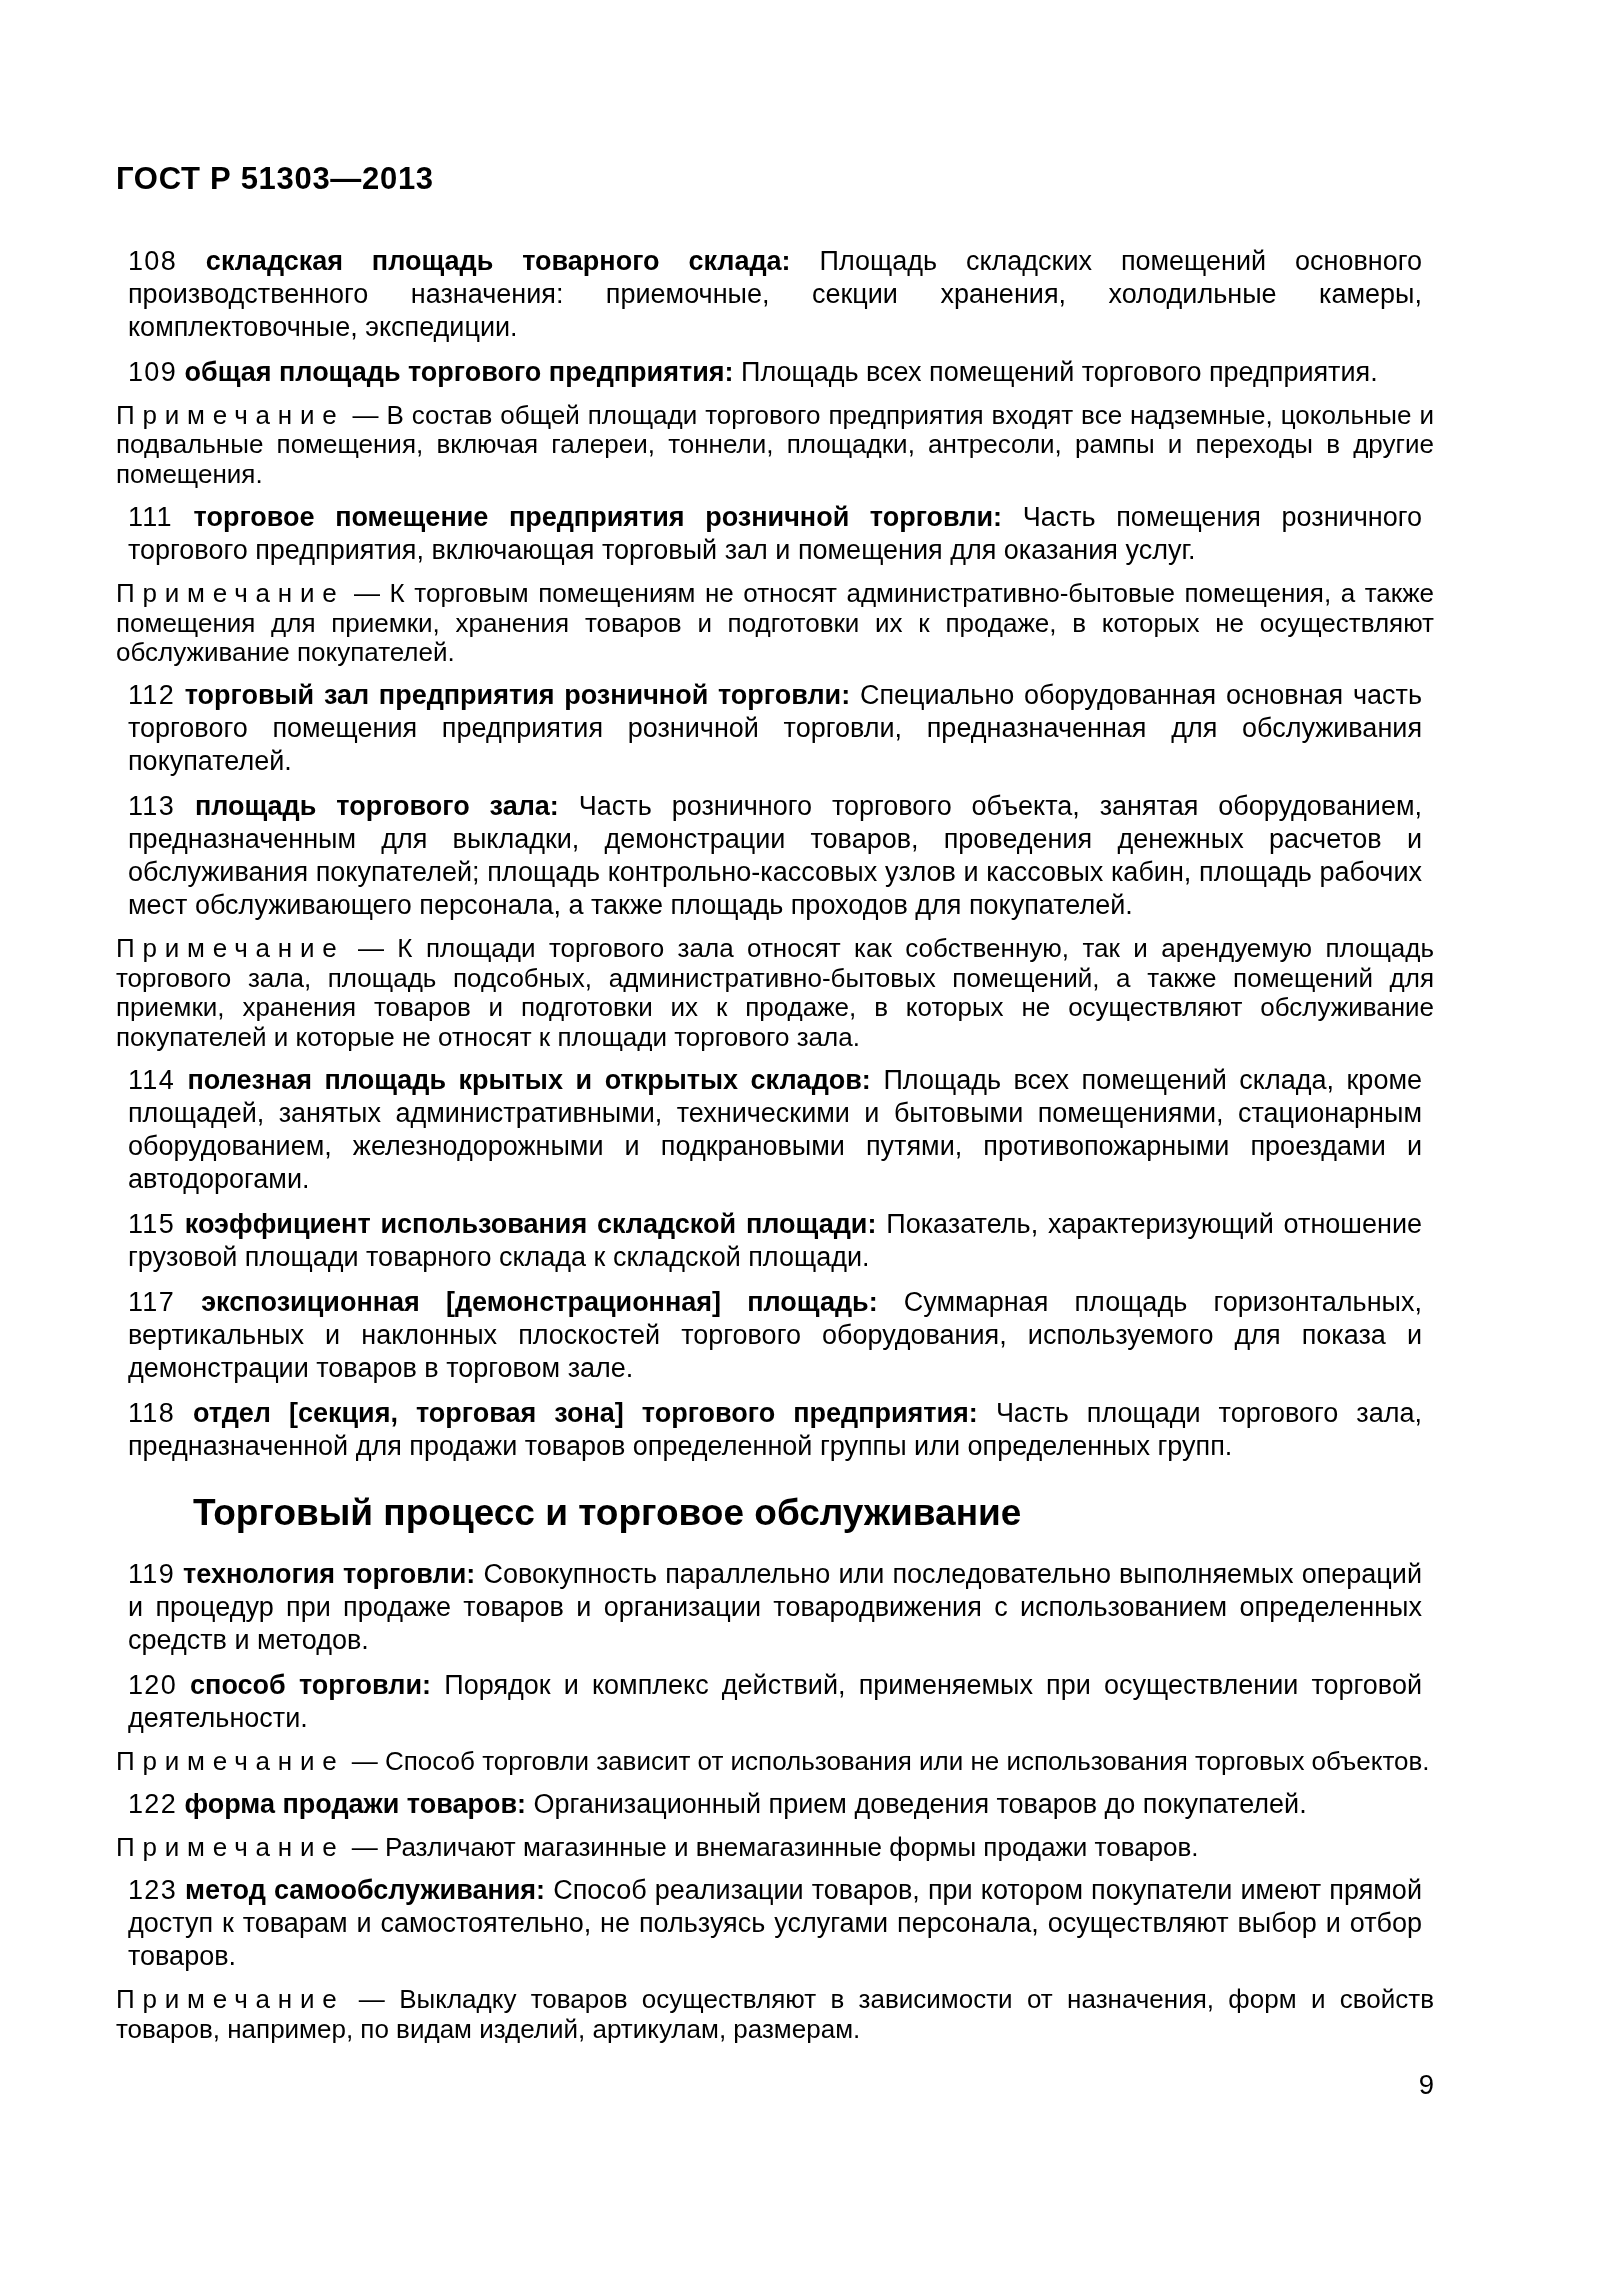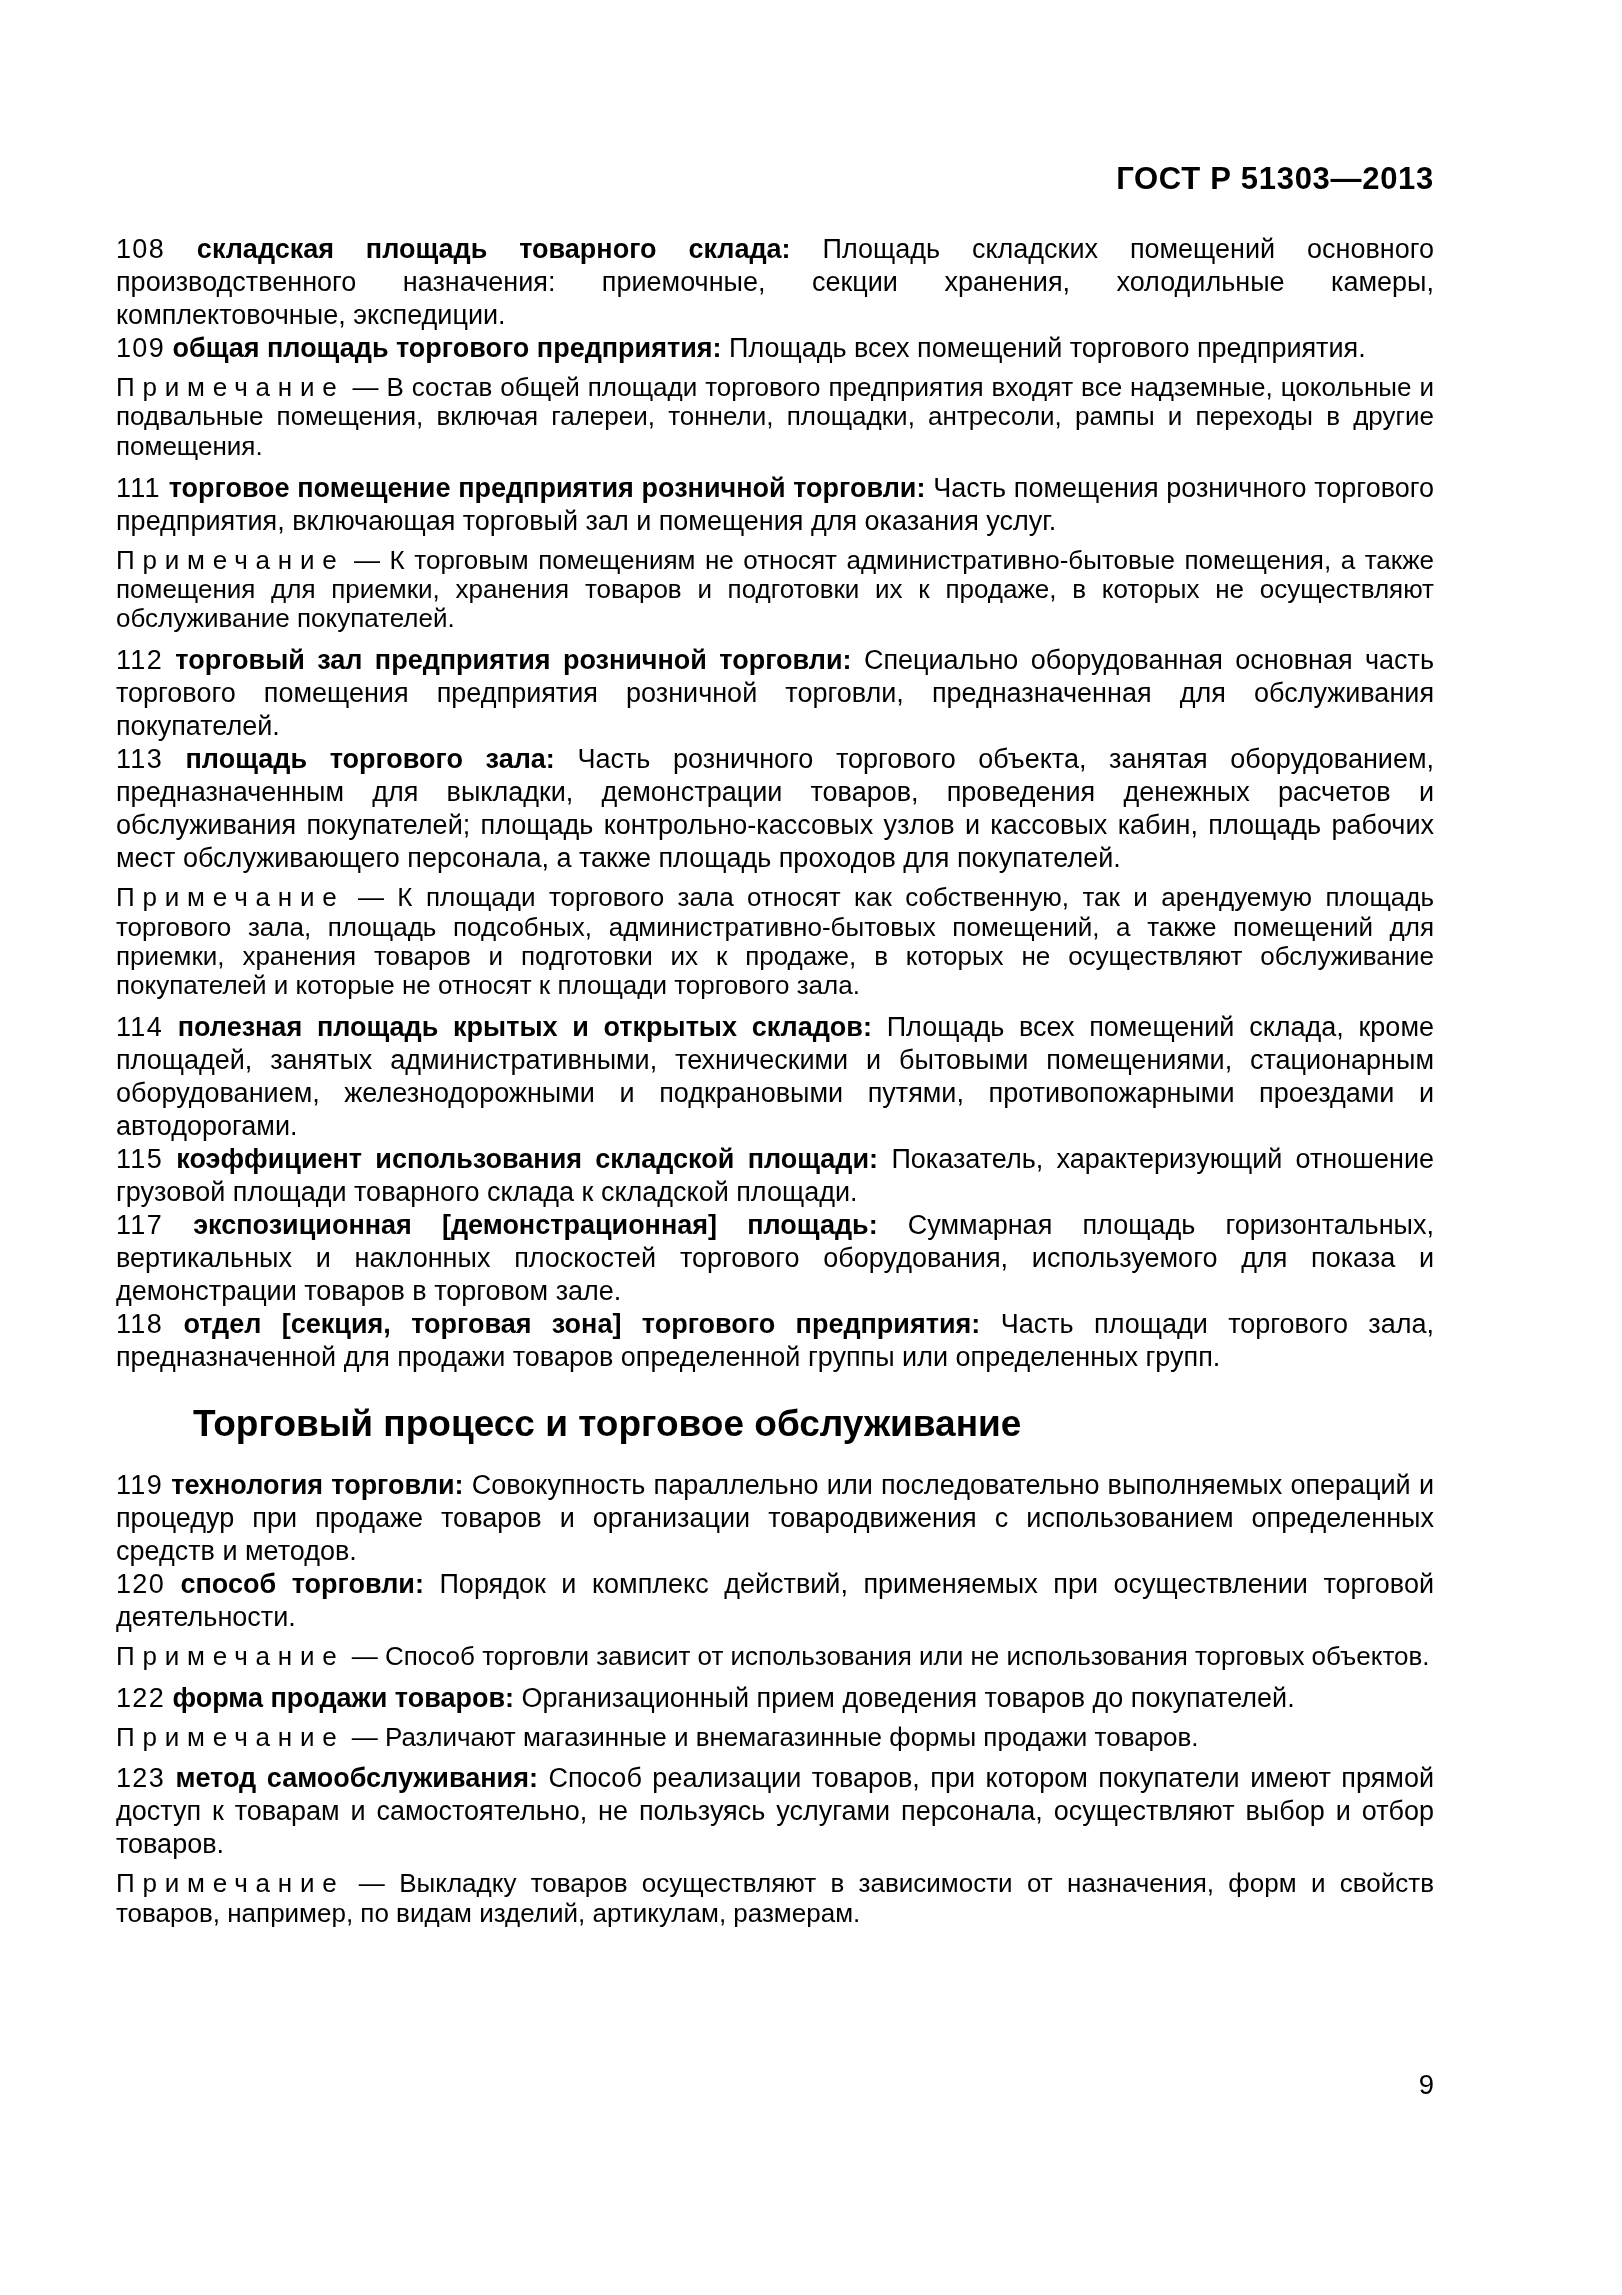--- a/index.html
+++ b/index.html
@@ -10,33 +10,33 @@
     background: #ffffff;
     color: #000000;
     font-family: "Liberation Sans", "DejaVu Sans", sans-serif;
     overflow: hidden;
   }
   .doc-header {
     position: absolute;
     top: 161px;
     left: 116px;
     width: 1318px;
-    text-align: right;
+    text-align: left;
     font-size: 31px;
     font-weight: bold;
     letter-spacing: 0.7px;
   }
   .content {
     position: absolute;
     top: 233px;
     left: 116px;
     width: 1318px;
   }
   .term {
-    margin: 0;
+    margin: 12px;
     font-size: 27px;
     line-height: 33px;
     text-align: justify;
   }
   .term .num { letter-spacing: 1.3px; }
   .note {
     margin: 7.9px 0 10.5px 0;
     font-size: 26px;
     line-height: 29.4px;
     text-align: justify;

